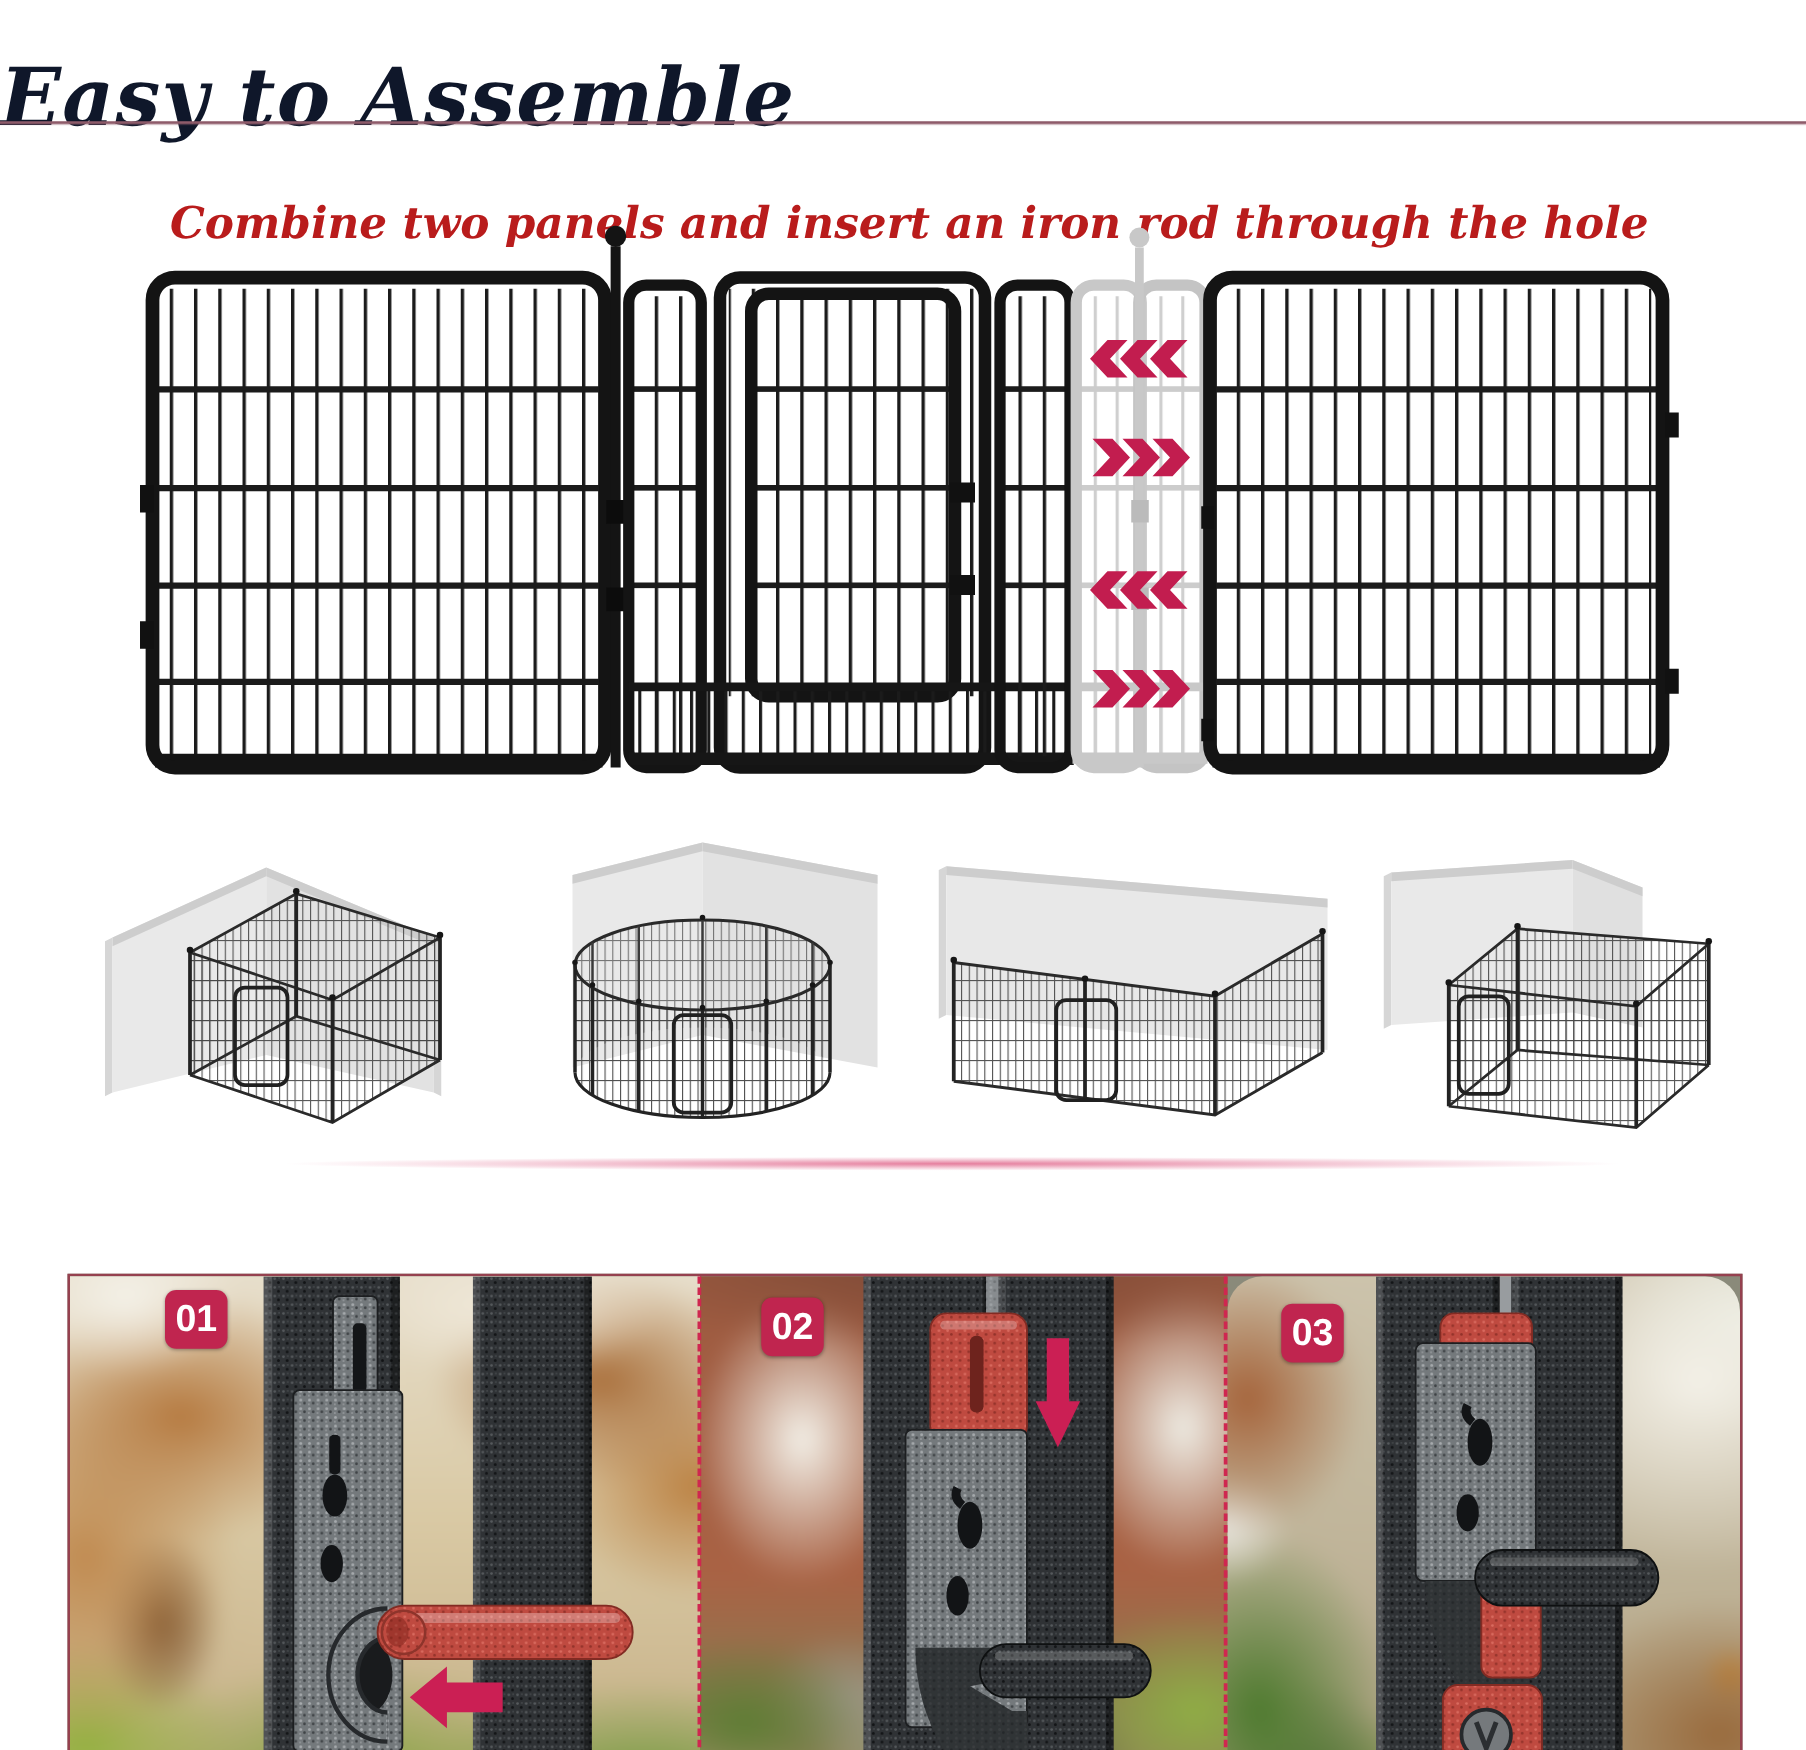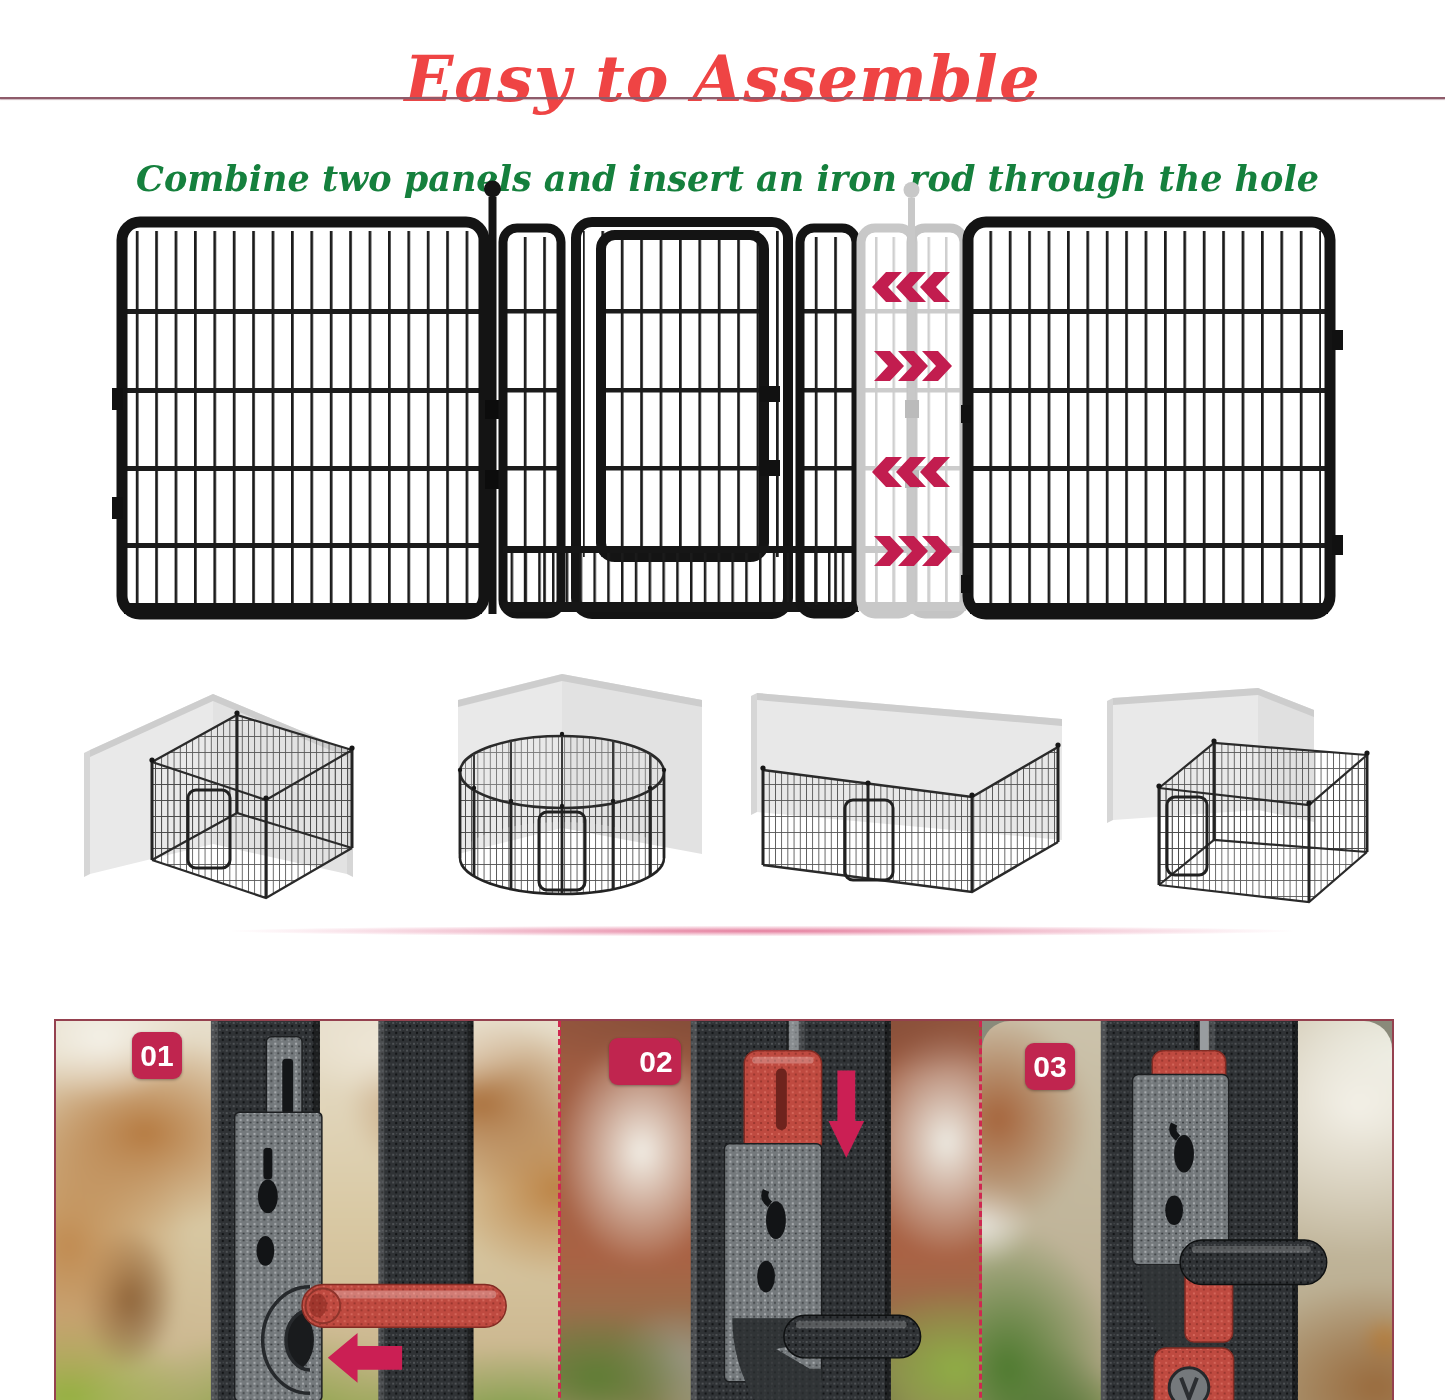--- a/index.html
+++ b/index.html
@@ -1,23 +1,23 @@
 <!DOCTYPE html>
 <html><head>
 <meta charset="utf-8">
 <style>
   html,body{margin:0;padding:0;background:#fff;}
   .stage{position:relative;width:1445px;height:1400px;background:#ffffff;overflow:hidden;
          font-family:"Liberation Sans",sans-serif;}
-  .title{position:absolute;top:-6px;left:0;right:0;text-align:center;
-         font:italic 700 64px/84px "DejaVu Serif",serif;color:#ef4444;letter-spacing:1px;}
+  .title{position:absolute;top:-6px;left:0;right:0;text-align:left;
+         font:italic 700 64px/84px "DejaVu Serif",serif;color:#0f172a;letter-spacing:1px;}
   .divider{position:absolute;top:97px;left:0;width:1445px;height:2px;background:#8e5b6a;
            box-shadow:0 1px 1px rgba(142,91,106,.45);}
   .subtitle{position:absolute;top:118px;left:0;right:0;text-align:center;
-            font:italic 700 35px/52px "DejaVu Serif",serif;color:#15803d;padding-left:10px;}
+            font:italic 700 35px/52px "DejaVu Serif",serif;color:#b91c1c;padding-left:10px;}
   .assembly-svg{position:absolute;left:0;top:170px;}
   .layouts-svg{position:absolute;left:0;top:655px;}
   .strip{position:absolute;left:54px;top:1019px;width:1336px;height:431px;
          border:2px solid #95414f;overflow:hidden;background:#8a8a7a;}
   .slice{position:absolute;top:0;height:431px;overflow:hidden;}
   .sl1{left:0;width:504px;}  .sl2{left:504px;width:422px;}  .sl3{left:926px;width:410px;border-radius:28px;}
   .bg{position:absolute;inset:-20px;filter:blur(8px);}
   .bg1{background-color:#cfb98e;background-image:
     radial-gradient(ellipse 130px 90px at 12% 8%, #f4f1e8 0%, rgba(244,241,232,0) 70%),
     radial-gradient(ellipse 200px 140px at 20% 28%, #b5793f 0%, rgba(181,121,63,0) 72%),
@@ -50,21 +50,21 @@
     radial-gradient(ellipse 140px 120px at 97% 12%, #e6ebdf 0%, rgba(230,235,223,0) 75%),
     radial-gradient(ellipse 200px 150px at 92% 82%, #996a3c 0%, rgba(153,106,60,0) 72%),
     radial-gradient(circle 28px at 94% 72%, #d98f2f 0%, rgba(217,143,47,0) 85%),
     radial-gradient(ellipse 160px 90px at 45% 90%, #75913f 0%, rgba(117,145,63,0) 75%),
     radial-gradient(ellipse 200px 100px at 55% 99%, #b0a07c 0%, rgba(176,160,124,0) 78%),
     linear-gradient(180deg,#cdc4ad 0%,#bdb195 60%,#a89a78 100%);}
   .hw{position:absolute;left:0;top:0;z-index:2;}
   .badge{position:absolute;z-index:6;width:50px;height:47px;border-radius:9px;background:#c0254f;
          color:#fff;font:700 30px/47px "Liberation Sans",sans-serif;text-align:center;
          box-shadow:0 1px 3px rgba(0,0,0,.35);}
-  .bd1{left:76px;top:11px;} .bd2{left:49px;top:17px;padding-left:22px;} .bd3{left:43px;top:22px;}
+  .bd1{left:76px;top:11px;} .bd2{left:49px;top:17px;} .bd3{left:43px;top:22px;}
   .dash{position:absolute;top:0;bottom:0;width:0;border-left:3px dashed #cf2750;z-index:5;}
   .d1{left:502px;} .d2{left:923px;}
 </style>
 </head>
 <body>
 
 <div class="stage">
 
   <svg width="0" height="0" style="position:absolute" aria-hidden="true">
     <defs>

